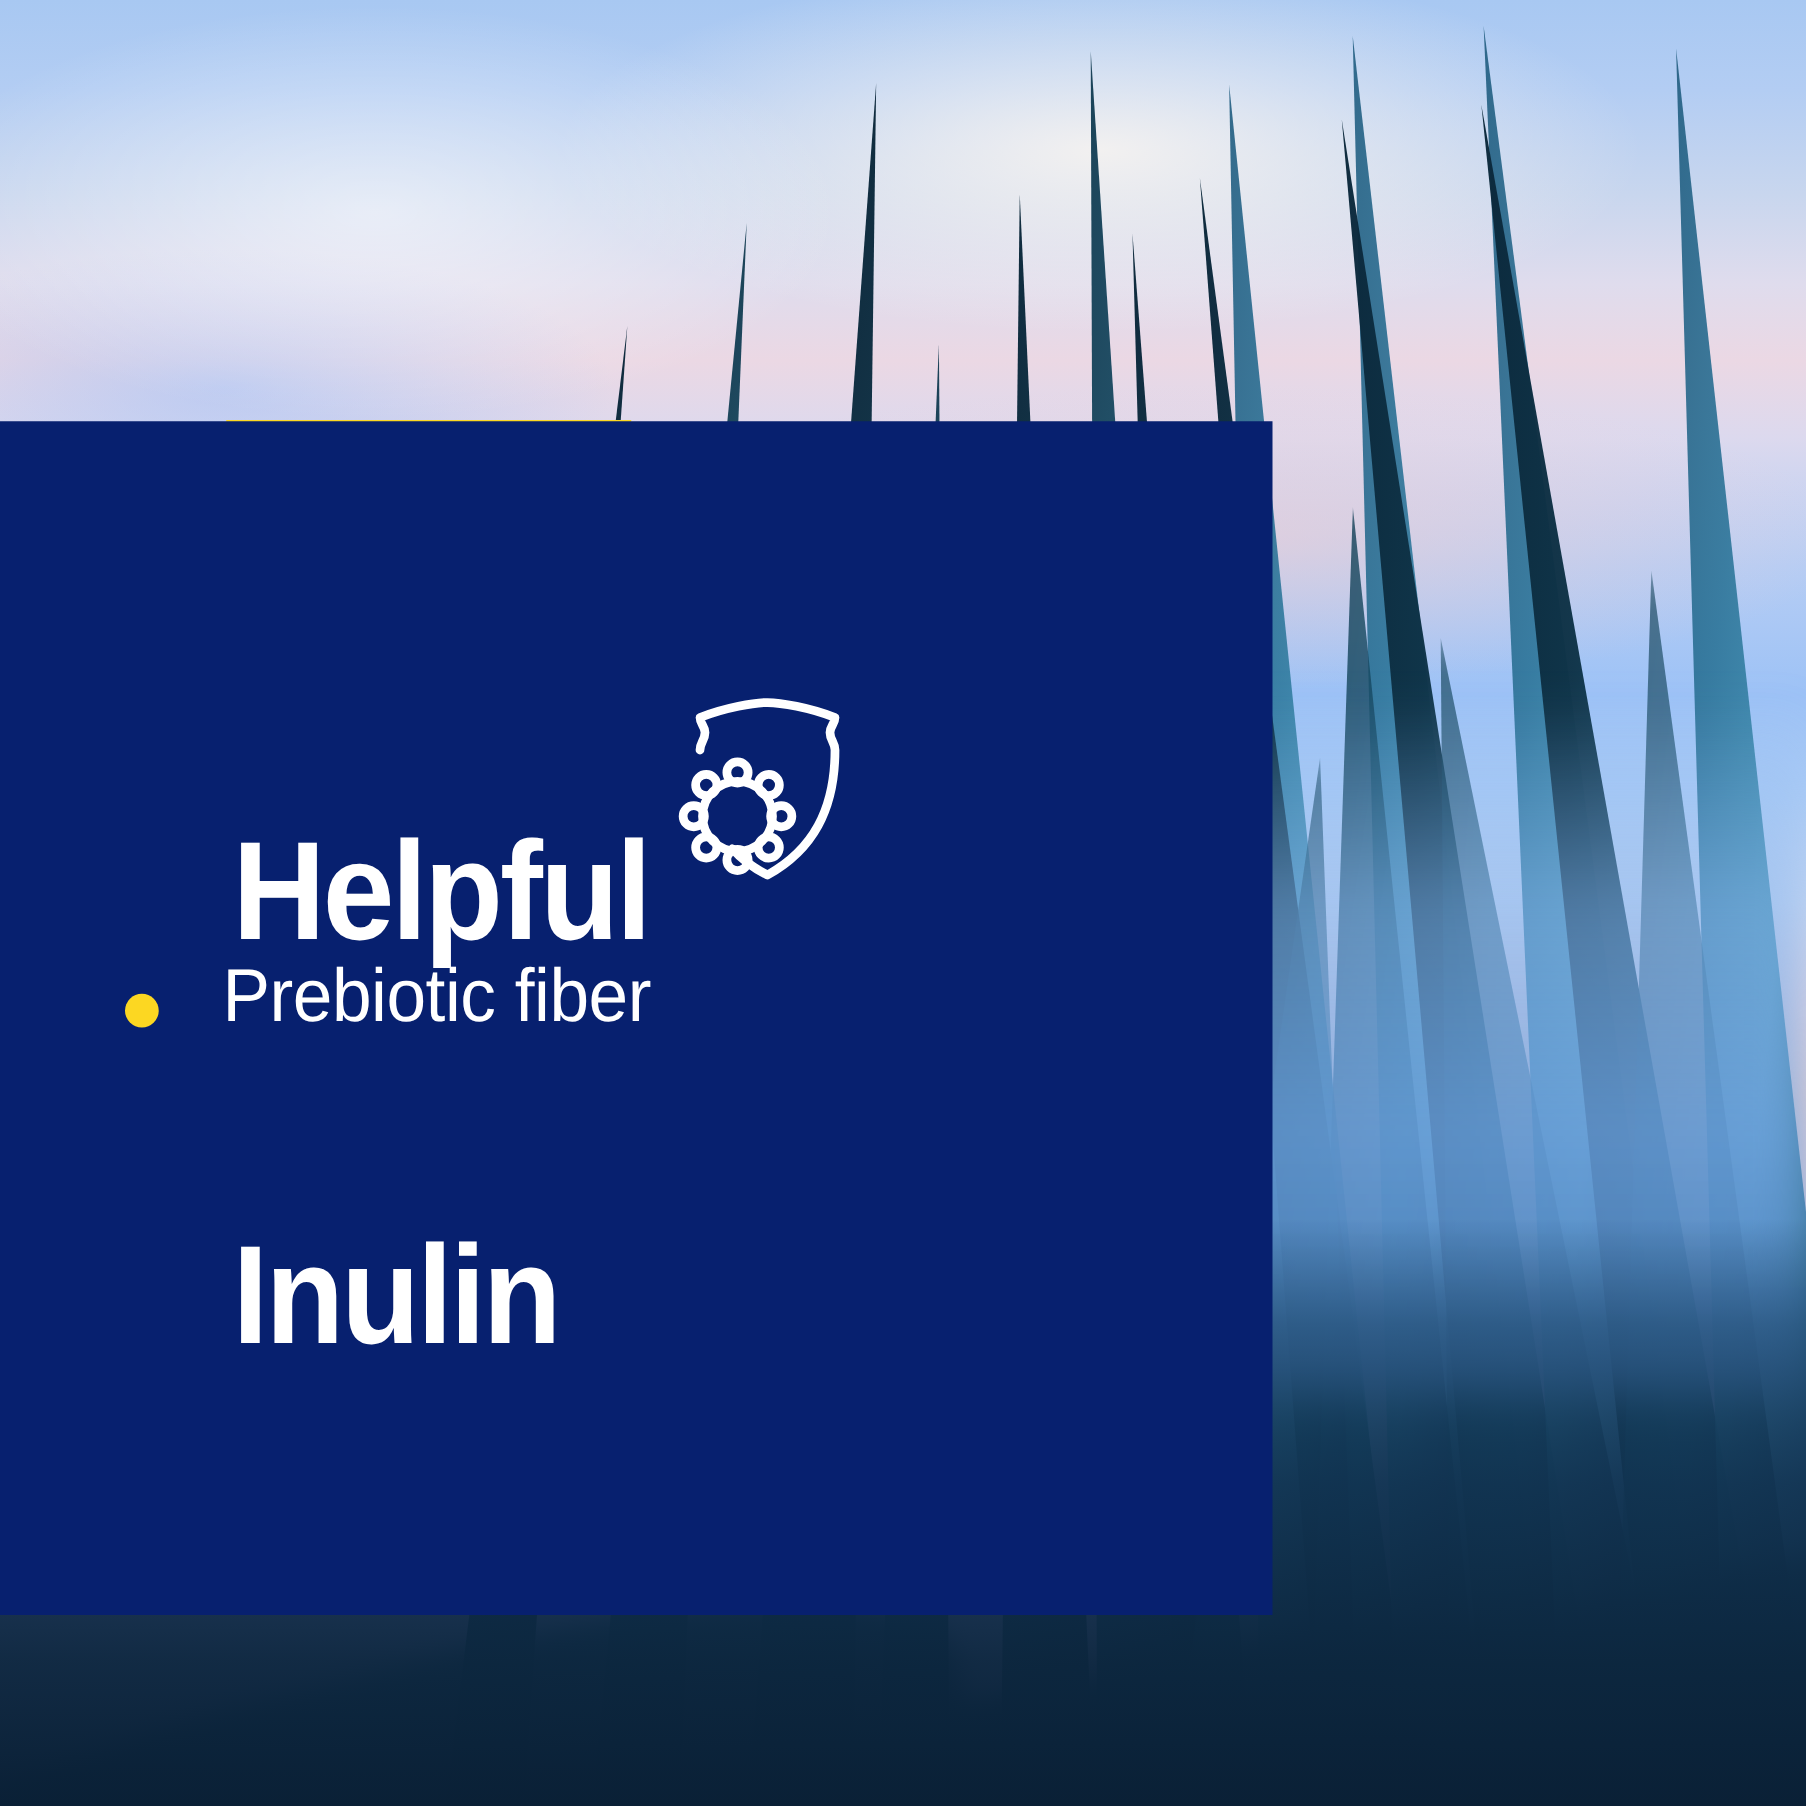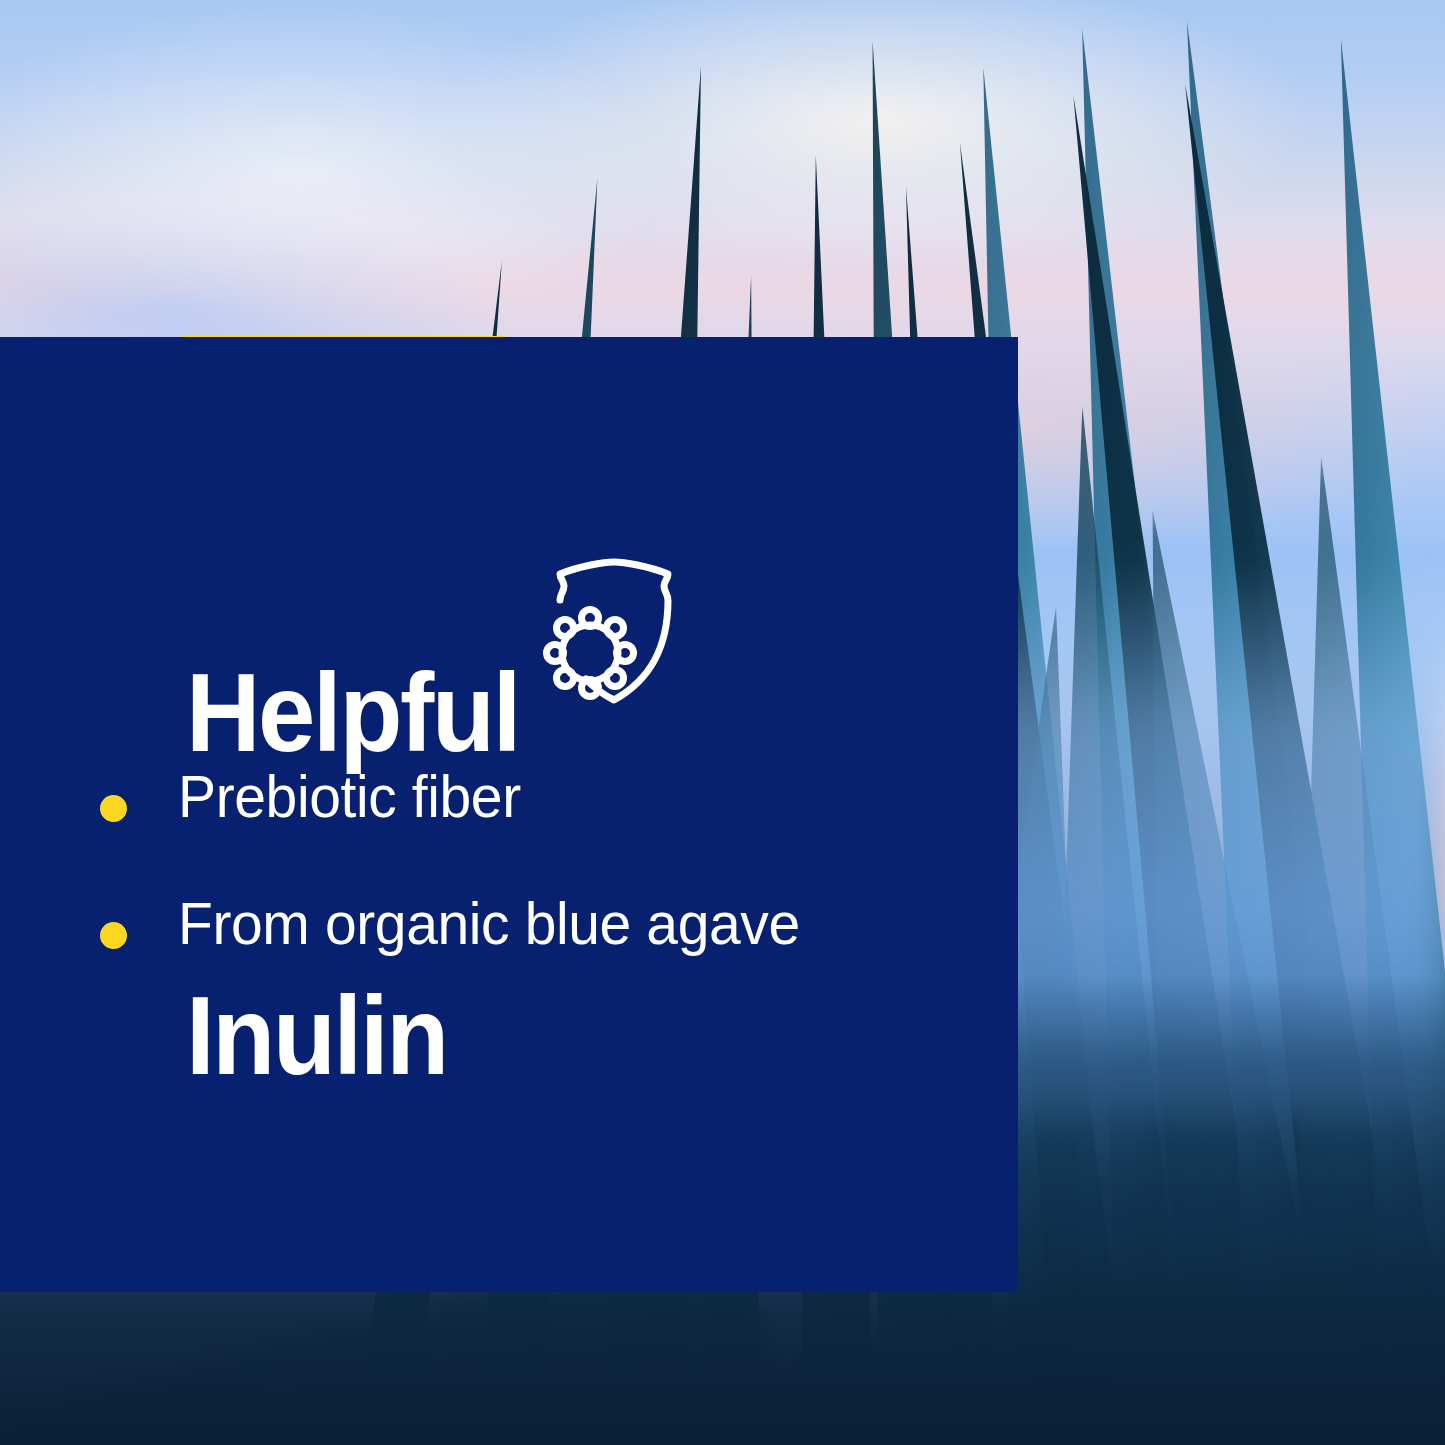--- a/index.html
+++ b/index.html
@@ -262,22 +262,18 @@
       </svg>
     </div>
 
     <div class="bullets" style="left:100px;top:425px;">
 
       <div class="bullet-row">
         <span class="dot"></span>
         <span class="btext">Prebiotic fiber</span>
       </div>
 
-      <div class="bullet-row">
-        <span class="dot"></span>
-        <span class="btext">From organic blue agave</span>
-      </div>
 
 
     </div>
   </div>
 
 </div>
 
 </body></html>

